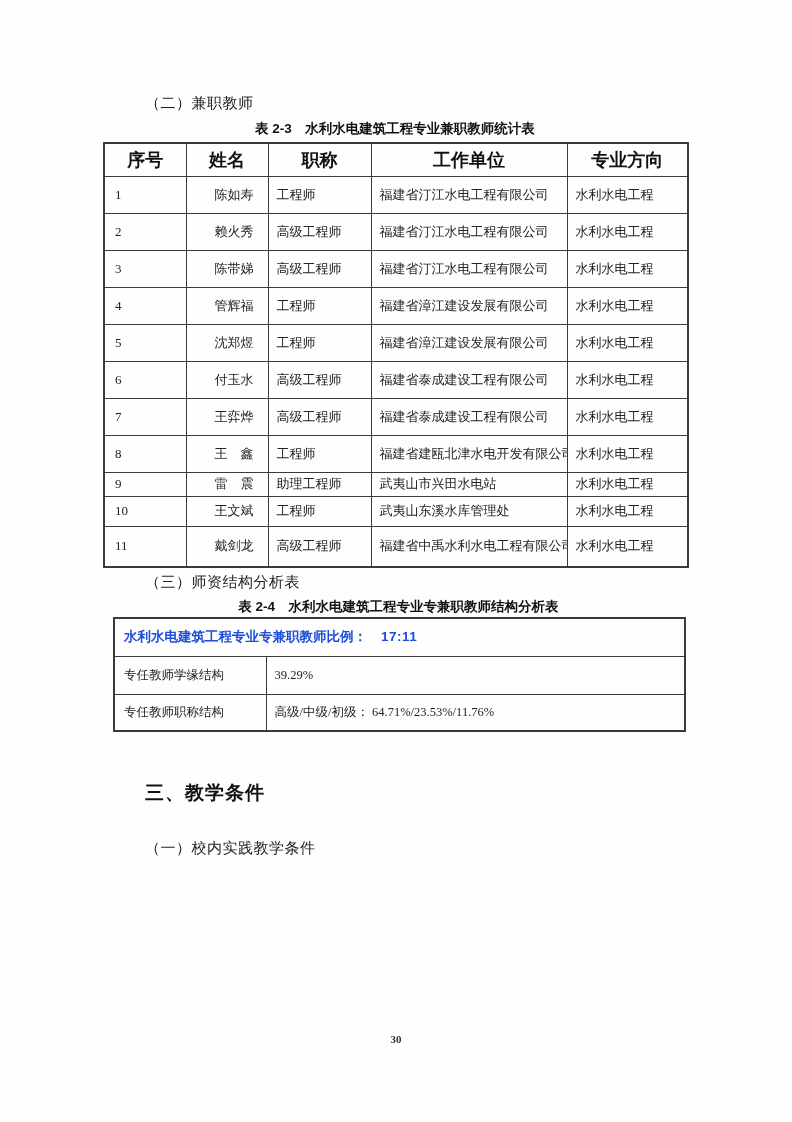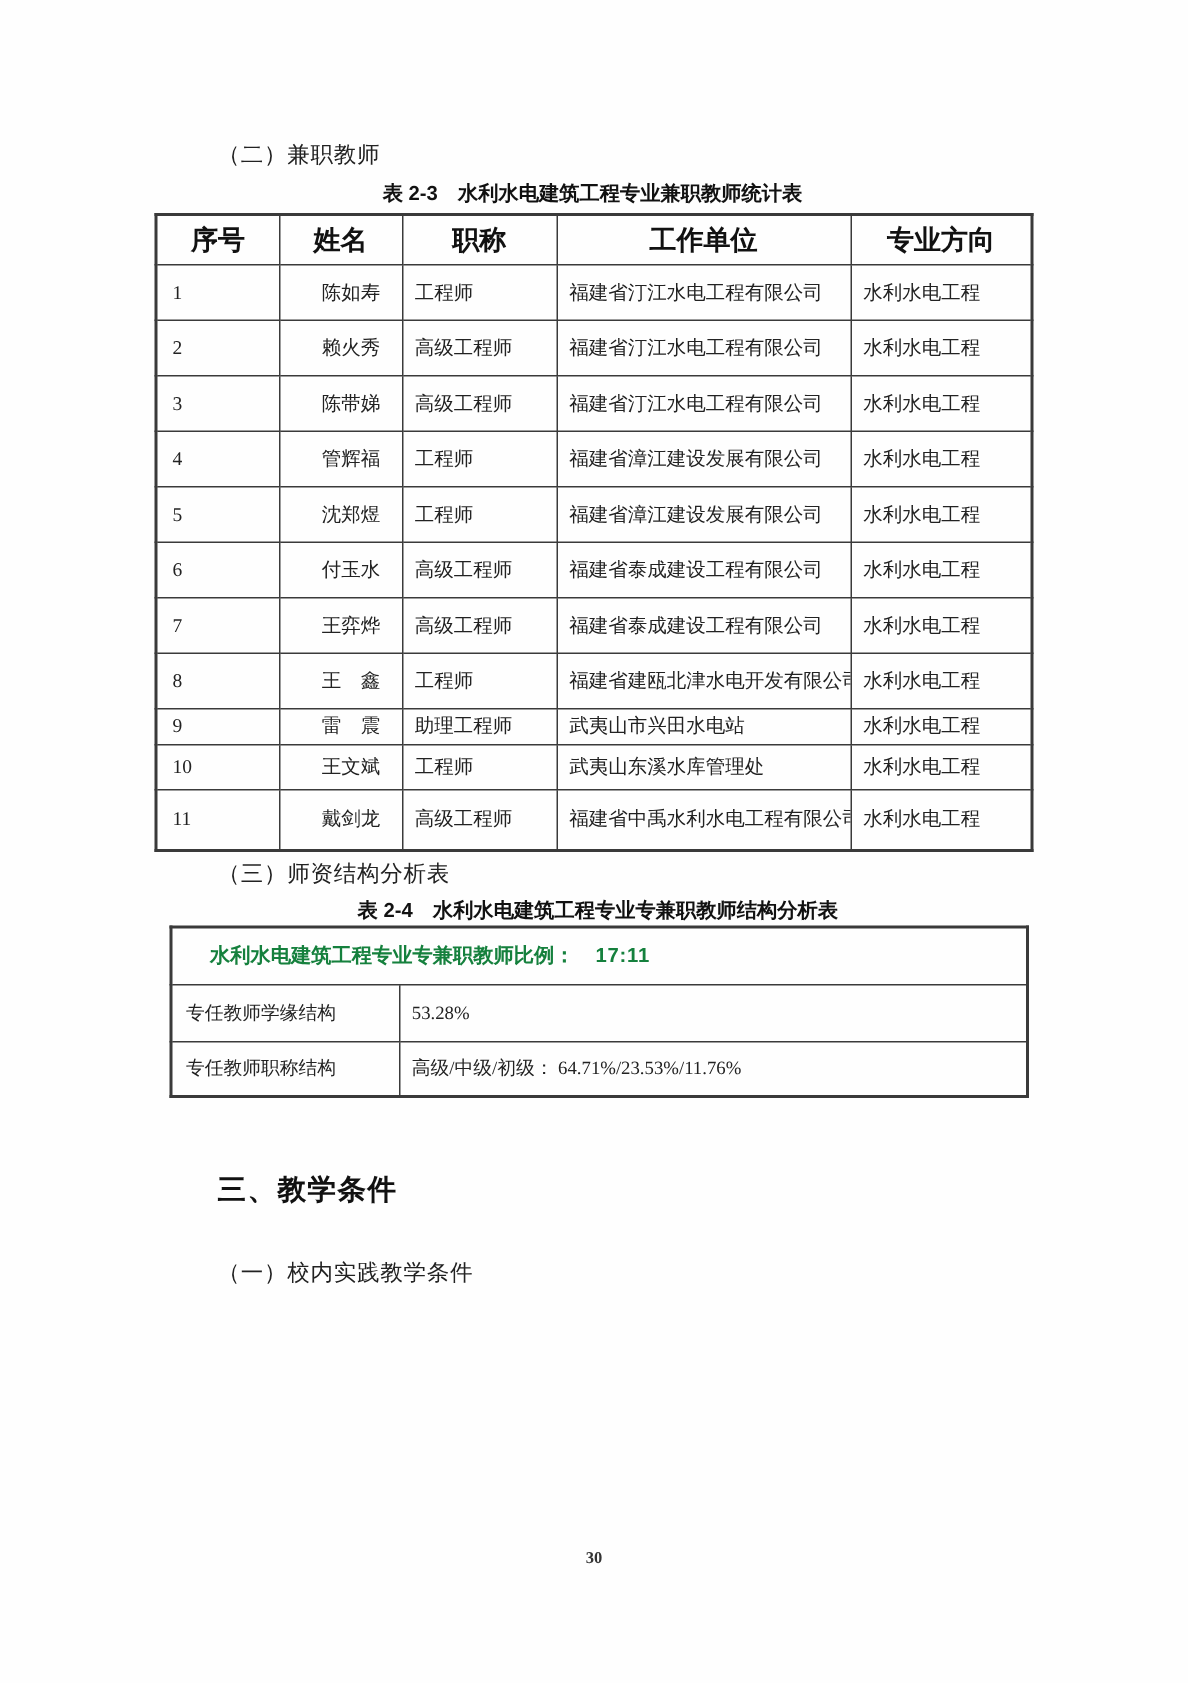--- a/index.html
+++ b/index.html
@@ -66,22 +66,22 @@
   #t23 td.c-name { padding-left: 28px; margin-left: 13px; }
   #t23 td.c-title, #t23 td.c-org, #t23 td.c-major { padding-left: 8px; }
 
   
   #t24 tr { height: 38px; }
   #t24 tr:last-child { height: 37px; }
   #t24 td.t24-header {
     font-family: "Liberation Sans", "DejaVu Sans", sans-serif;
     font-weight: bold;
     font-size: 13.5px;
-    color: #15803d;
-    padding-left: 25px;
+    color: #1d4ed8;
+    padding-left: 9px;
   }
   #t24 td.t24-header .ratio-value { margin-left: 14px; letter-spacing: 0.5px; }
   #t24 td.t24-label { font-size: 12.5px; padding-left: 9px; }
   #t24 td.t24-value { font-size: 12.5px; padding-left: 8px; }
 
   .big-heading {
     font-family: "Liberation Sans", "DejaVu Sans", sans-serif;
     font-weight: bold;
     font-size: 19px;
     color: #111;
@@ -216,21 +216,21 @@
           <col style="width:419px">
       </colgroup>
       <tbody>
         <tr>
           <td class="t24-header" colspan="2">
             <span>水利水电建筑工程专业专兼职教师比例：</span><span class="ratio-value">17:11</span>
           </td>
         </tr>
         <tr>
           <td class="t24-label">专任教师学缘结构</td>
-          <td class="t24-value">53.28%</td>
+          <td class="t24-value">39.29%</td>
         </tr>
         <tr>
           <td class="t24-label">专任教师职称结构</td>
           <td class="t24-value">高级/中级/初级： 64.71%/23.53%/11.76%</td>
         </tr>
       </tbody>
     </table>
   </div>
 
   <div class="abs big-heading" style="left:145px; top:780px;">三、教学条件</div>

